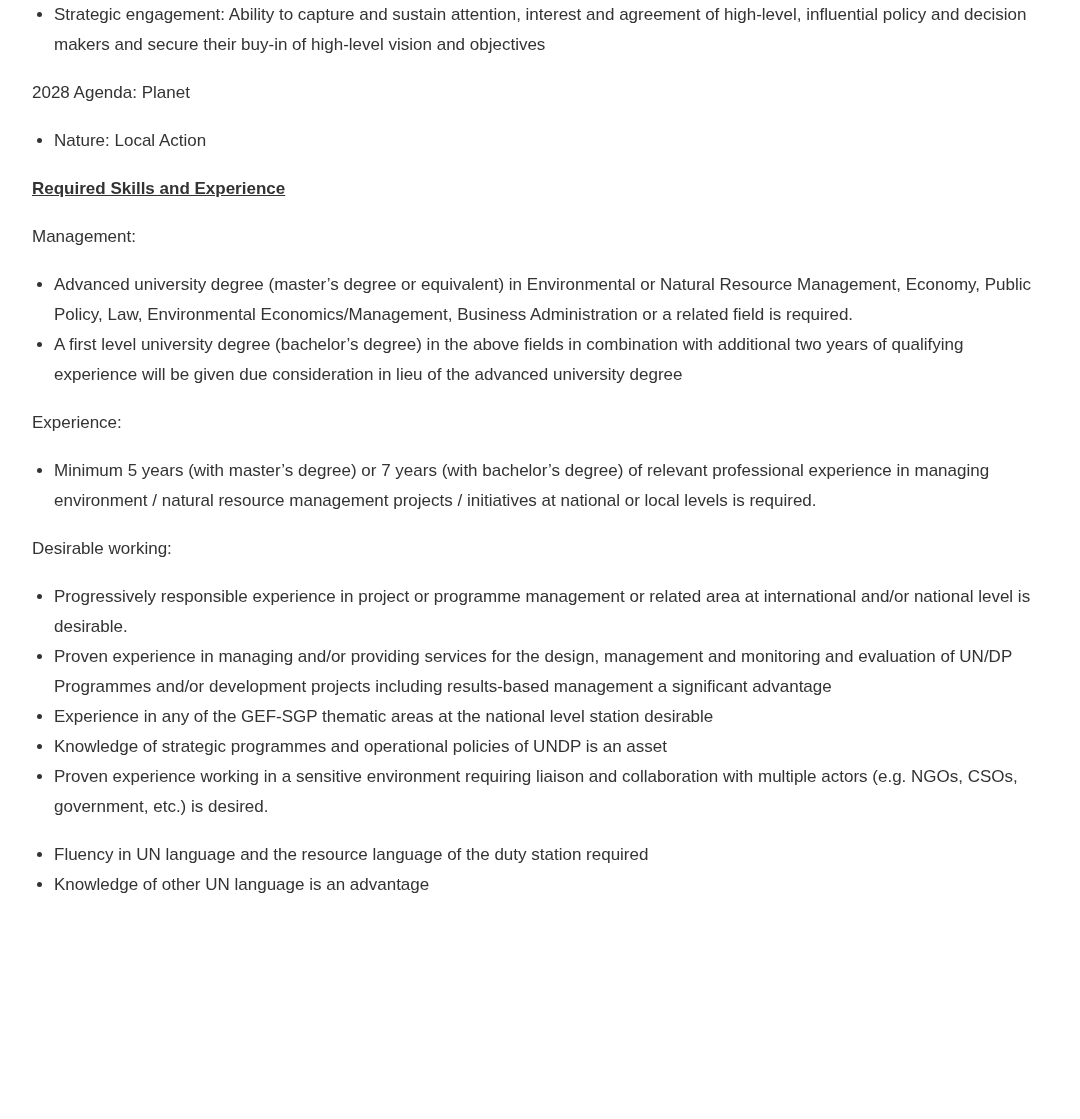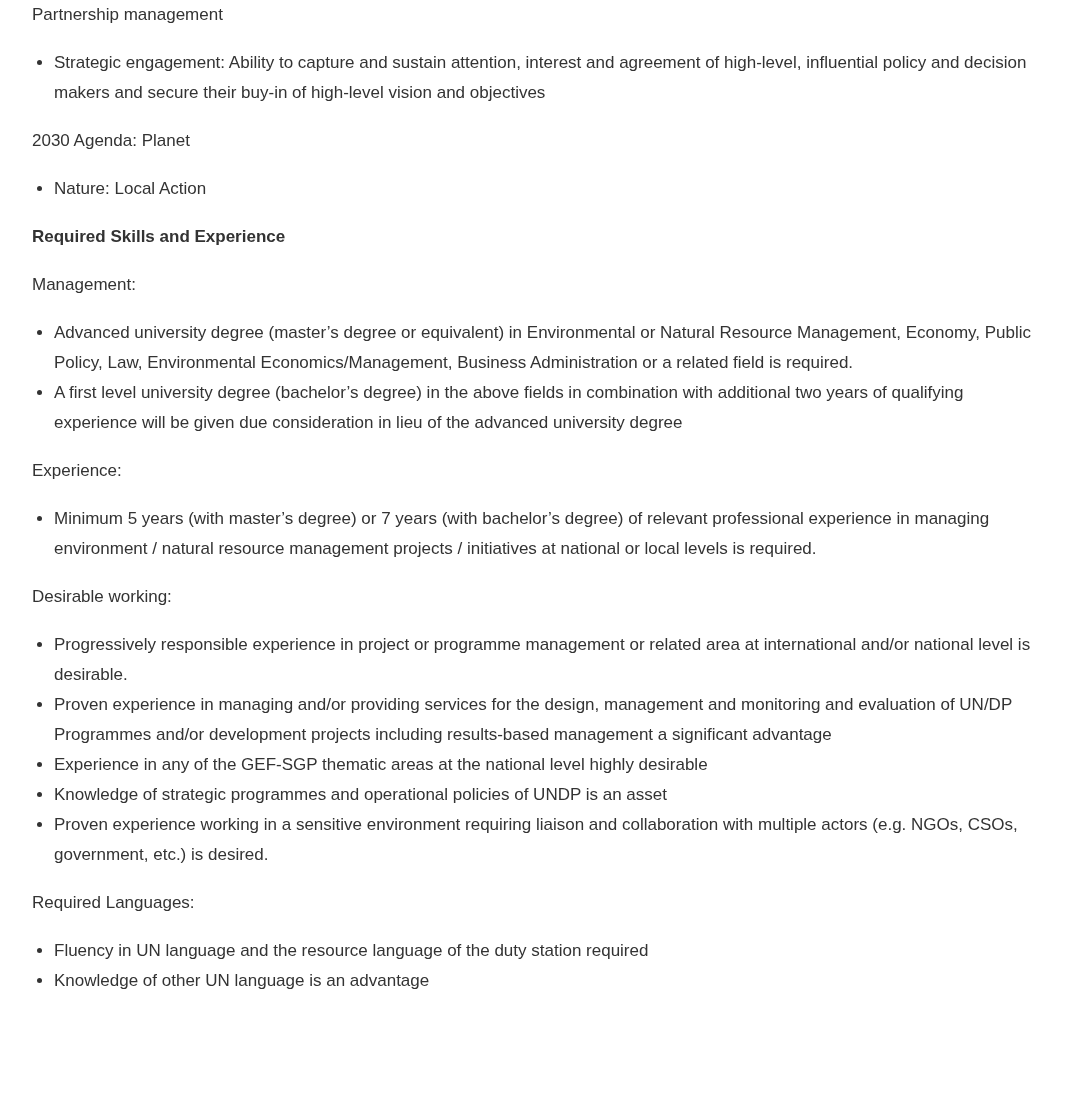--- a/index.html
+++ b/index.html
@@ -20,59 +20,58 @@
   .doc {
     padding: 0 45px 0 32px;
     box-sizing: border-box;
     width: 1080px;
   }
   .doc p {
     margin: 0 0 18px 0;
   }
   .doc p.heading-bold {
     font-weight: bold;
+    text-decoration: underline;
   }
   .doc ul {
     margin: 0 0 18px 0;
     padding-left: 22px;
     list-style-type: disc;
   }
   .doc li {
     margin: 0;
     padding-left: 0;
   }
 </style>
 </head>
 <body>
 
 <div class="doc">
-    <p>Partnership management</p>
     <ul>
       <li>Strategic engagement: Ability to capture and sustain attention, interest and agreement of high-level, influential policy and decision makers and secure their buy-in of high-level vision and objectives</li>
     </ul>
-    <p>2030 Agenda: Planet</p>
+    <p>2028 Agenda: Planet</p>
     <ul>
       <li>Nature: Local Action</li>
     </ul>
     <p class="heading-bold">Required Skills and Experience</p>
     <p>Management:</p>
     <ul>
       <li>Advanced university degree (master’s degree or equivalent) in Environmental or Natural Resource Management, Economy, Public Policy, Law, Environmental Economics/Management, Business Administration or a related field is required.</li>
       <li>A first level university degree (bachelor’s degree) in the above fields in combination with additional two years of qualifying experience will be given due consideration in lieu of the advanced university degree</li>
     </ul>
     <p>Experience:</p>
     <ul>
       <li>Minimum 5 years (with master’s degree) or 7 years (with bachelor’s degree) of relevant professional experience in managing environment / natural resource management projects / initiatives at national or local levels is required.</li>
     </ul>
     <p>Desirable working:</p>
     <ul>
       <li>Progressively responsible experience in project or programme management or related area at international and/or national level is desirable.</li>
       <li>Proven experience in managing and/or providing services for the design, management and monitoring and evaluation of UN/DP Programmes and/or development projects including results-based management a significant advantage</li>
-      <li>Experience in any of the GEF-SGP thematic areas at the national level highly desirable</li>
+      <li>Experience in any of the GEF-SGP thematic areas at the national level station desirable</li>
       <li>Knowledge of strategic programmes and operational policies of UNDP is an asset</li>
       <li>Proven experience working in a sensitive environment requiring liaison and collaboration with multiple actors (e.g. NGOs, CSOs, government, etc.) is desired.</li>
     </ul>
-    <p>Required Languages:</p>
     <ul>
       <li>Fluency in UN language and the resource language of the duty station required</li>
       <li>Knowledge of other UN language is an advantage</li>
     </ul>
   </div>
 
 </body></html>

